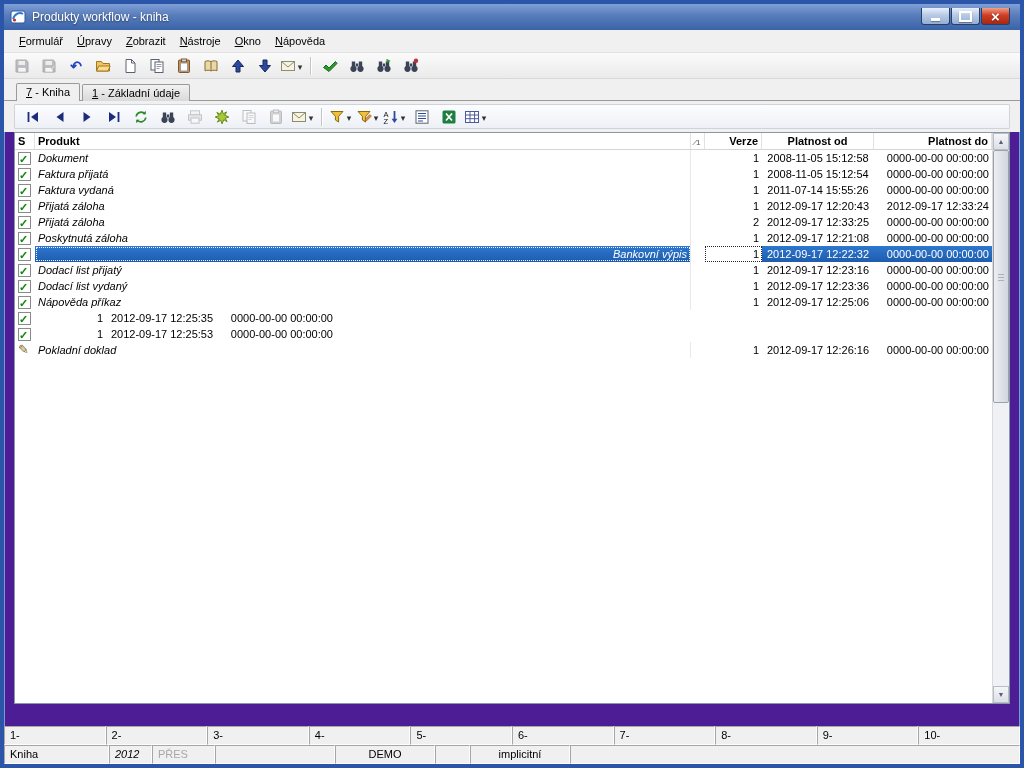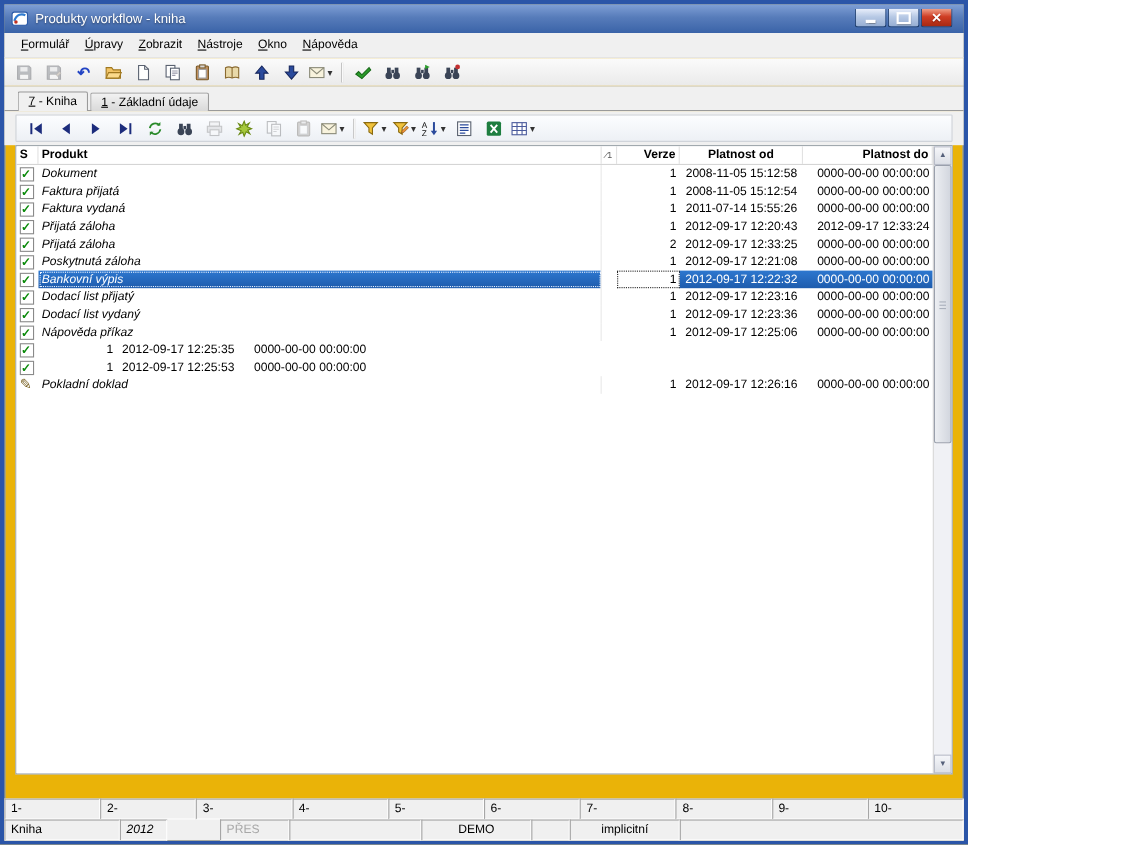--- a/index.html
+++ b/index.html
@@ -1,23 +1,23 @@
 <!DOCTYPE html>
 <html style="--border: #2b55a8; --tb-top: #7f9fd6; --tb-bot: #3a63a8; --close: #cf3d24; --sel: #2d77cf; --sel-dark: #1e5cad; --check: #0a8a0a;"><head>
 <meta charset="utf-8">
 <style>
   html,body{margin:0;padding:0;}
   body{
     width:1024px;height:768px;overflow:hidden;
     font-family:"Liberation Sans",sans-serif;font-size:11px;color:#000;background:#fff;
   }
   .window{
-    position:relative;box-sizing:border-box;width:880px;height:768px;
+    position:relative;box-sizing:border-box;width:1024px;height:768px;
     border:4px solid var(--border,#2b55a8);
-    background:#eab308;display:flex;flex-direction:column;
+    background:#4c1d95;display:flex;flex-direction:column;
     box-shadow:inset 0 0 0 1px #7a9ad0;
   }
   
   .titlebar{
     height:26px;flex:0 0 26px;display:flex;align-items:center;gap:6px;padding:0 6px;
     background:linear-gradient(180deg,var(--tb-top,#7f9fd6) 0%,#577cba 45%,var(--tb-bot,#3a63a8) 100%);
     color:#fff;
   }
   .app-icon{width:16px;height:16px;display:inline-flex;}
   .title{font-size:12px;text-shadow:0 1px 2px rgba(0,0,0,.45);white-space:nowrap;}
@@ -87,21 +87,21 @@
   .sortmark{font-size:8px;color:#555;font-weight:normal;}
   .sortmark .slash::before{content:"⁄";}
   .grid-body{position:absolute;top:17px;left:0;right:17px;bottom:0;overflow:hidden;background:#fff;}
   .grid-row{display:flex;height:16px;line-height:16px;}
   .gc{padding:0 3px;box-sizing:border-box;white-space:nowrap;overflow:hidden;}
   .gc.c-produkt{border-right:1px solid #e8e8e8;font-style:italic;}
   .grid-row.selected .sel{
     background:linear-gradient(var(--sel,#2d77cf),var(--sel-dark,#1e5cad));
     color:#fff;
   }
-  .grid-row.selected .gc.c-produkt{outline:1px dotted #eef4ff;outline-offset:-2px;}
+  .grid-row.selected .gc.c-produkt{outline:1px dotted #eef4ff;outline-offset:-2px;text-align:right;}
   .grid-row.selected .focus-cell{background:#fff;color:#000;outline:1px dotted #222;outline-offset:-1px;}
   .cb{display:inline-block;width:11px;height:11px;border:1px solid #8a8a8a;background:#fff;margin-top:2px;position:relative;box-sizing:content-box;}
   .cb::after{content:"✓";position:absolute;top:-2px;left:0;font-size:11px;font-weight:bold;color:var(--check,#0a8a0a);}
   .pencil::before{content:"✎";font-size:13px;color:#7a6224;}
   
   .vscroll{position:absolute;top:0;right:0;bottom:0;width:17px;background:#f0f1f5;border-left:1px solid #d9d9d9;box-sizing:border-box;}
   .vs-btn{
     position:absolute;left:0;width:16px;height:17px;display:flex;align-items:center;justify-content:center;
     background:linear-gradient(#f5f6f9,#dcdfe6);border:1px solid #b9bdc9;box-sizing:border-box;color:#55607a;font-size:7px;
   }
@@ -127,21 +127,21 @@
   }
   .status-row1 .scell{flex:1 1 0;}
   .status-row2 .scell:nth-child(1){width:105px;flex:0 0 105px;}
   .status-row2 .scell:nth-child(2){width:43px;flex:0 0 43px;font-style:italic;}
   .status-row2 .scell:nth-child(3){width:63px;flex:0 0 63px;}
   .status-row2 .scell:nth-child(4){width:120px;flex:0 0 120px;}
   .status-row2 .scell:nth-child(5){width:100px;flex:0 0 100px;}
   .status-row2 .scell:nth-child(6){width:35px;flex:0 0 35px;}
   .status-row2 .scell:nth-child(7){width:100px;flex:0 0 100px;}
   .status-row2 .scell:nth-child(8){flex:1 1 auto;}
-  .muted{color:#a8a8a8;margin-left:48px;}
+  .muted{color:#a8a8a8;}
   .center{text-align:center;}
 </style>
 </head>
 <body>
 
 <div class="window">
 
   <div class="titlebar">
     <span class="app-icon">
       <svg width="16" height="16" viewBox="0 0 16 16">

